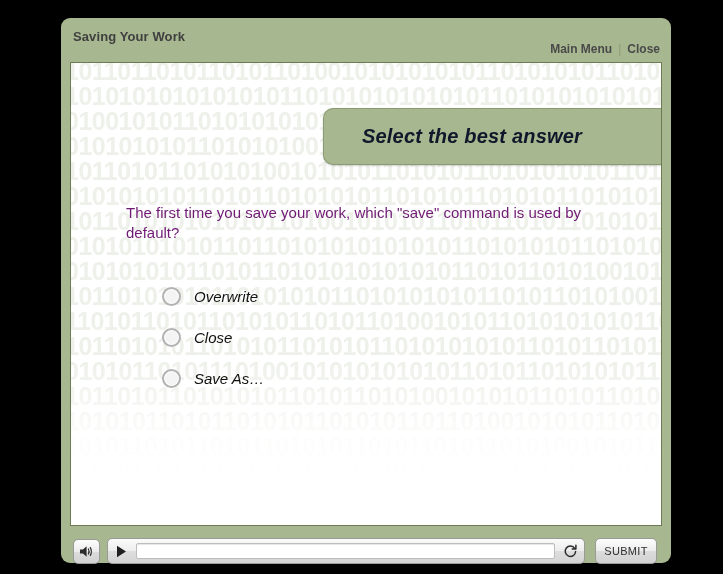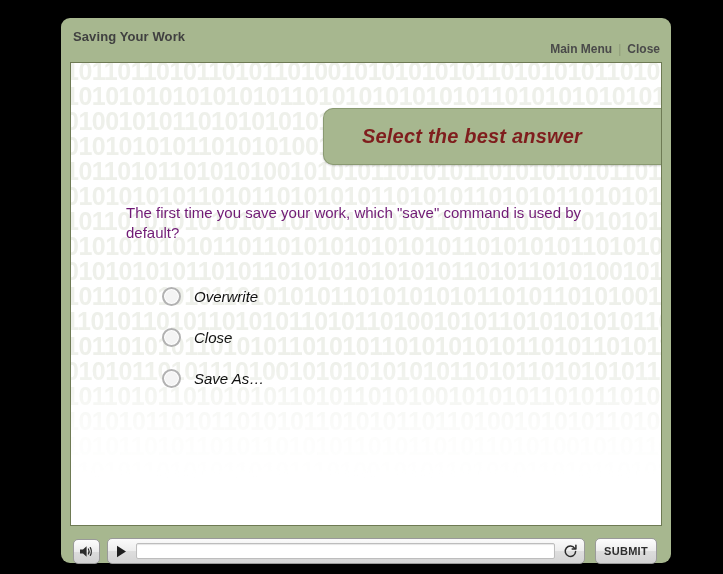--- a/index.html
+++ b/index.html
@@ -110,21 +110,21 @@
     border-bottom-left-radius: 10px;
     display: flex;
     align-items: center;
     box-shadow: 0 1px 2px rgba(0,0,0,0.18);
   }
   .banner-text {
     margin-left: 38px;
     font-size: 20px;
     font-style: italic;
     font-weight: bold;
-    color: #7f1d1d;
+    color: #0f172a;
     letter-spacing: 0.2px;
   }
 
   
   .question {
     position: absolute;
     left: 55px;
     top: 140px;
     width: 490px;
     font-size: 15px;
@@ -227,21 +227,21 @@
     justify-content: center;
     cursor: pointer;
     flex: 0 0 auto;
   }
 
   .submit-btn {
     margin-left: 10px;
     width: 62px;
     height: 26px;
     font-size: 11px;
-    font-weight: bold;
+    font-weight: normal;
     color: #2e2e2e;
     letter-spacing: 0.3px;
   }
 </style>
 </head>
 <body>
 
 <div id="stage">
 
   <div class="player-frame">

